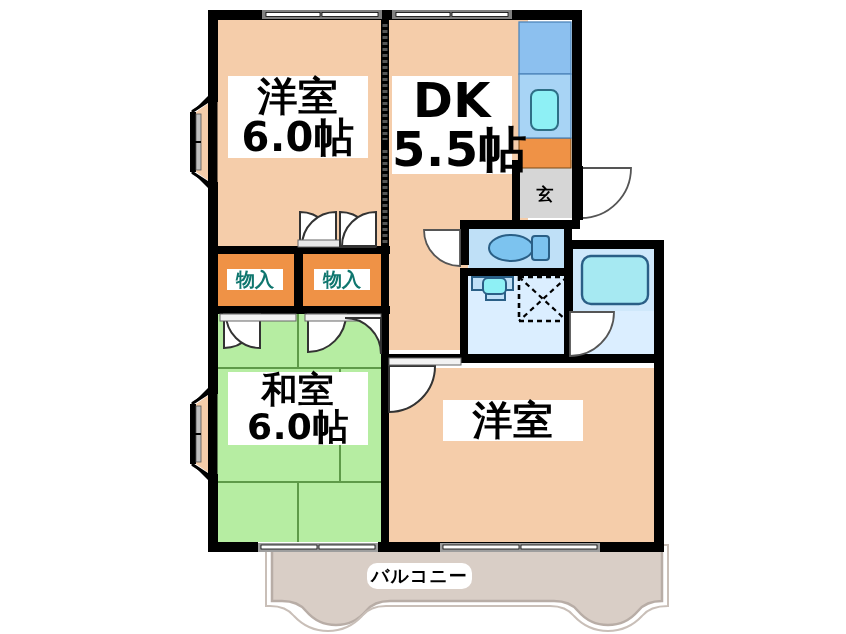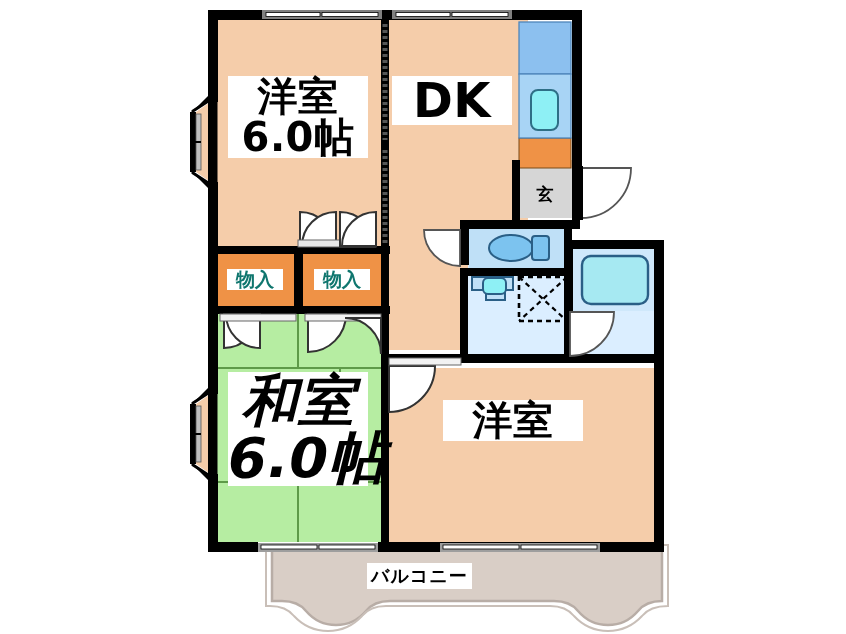--- a/index.html
+++ b/index.html
@@ -43,21 +43,21 @@
   .lbl-yo60 {
     left: 228px; top: 76px;
     width: 140px; font-size: 40px;
   }
   .lbl-dk {
     left: 392px; top: 76px;
     width: 120px; font-size: 48px;
   }
   .lbl-wa60 {
     left: 228px; top: 372px;
-    width: 140px; font-size: 56px; font-style: italic;
+    width: 140px; font-size: 36px;
   }
   .lbl-yo67 {
     left: 443px; top: 400px;
     width: 140px; font-size: 40px;
   }
   .closet-label {
     position: absolute;
     background: #ffffff;
     color: #0f766e;
     font-size: 19px;
@@ -78,20 +78,21 @@
   .balcony-label {
     position: absolute;
     left: 367px; top: 563px;
     background: #ffffff;
     color: #000;
     font-size: 18px;
     font-weight: 700;
     letter-spacing: 1px;
     white-space: nowrap;
     padding: 1px 4px;
+    border-radius: 10px;
   }
 </style>
 </head>
 <body>
 
 <div id="floorplan">
 
   <svg class="layer" viewBox="0 0 846 634" width="846" height="634" xmlns="http://www.w3.org/2000/svg">
 
     <defs>
@@ -302,20 +303,21 @@
     <g fill="none" stroke="#000" stroke-width="0"></g>
   </svg>
 
   <div class="room-label lbl-yo60">
     <span class="l1">洋室</span>
     <span class="l2">6.0帖</span>
   </div>
 
   <div class="room-label lbl-dk">
     <span class="l1">DK</span>
+    <span class="l2">5.5帖</span>
   </div>
 
   <div class="room-label lbl-wa60">
     <span class="l1">和室</span>
     <span class="l2">6.0帖</span>
   </div>
 
   <div class="room-label lbl-yo67">
     <span class="l1">洋室</span>
   </div>

